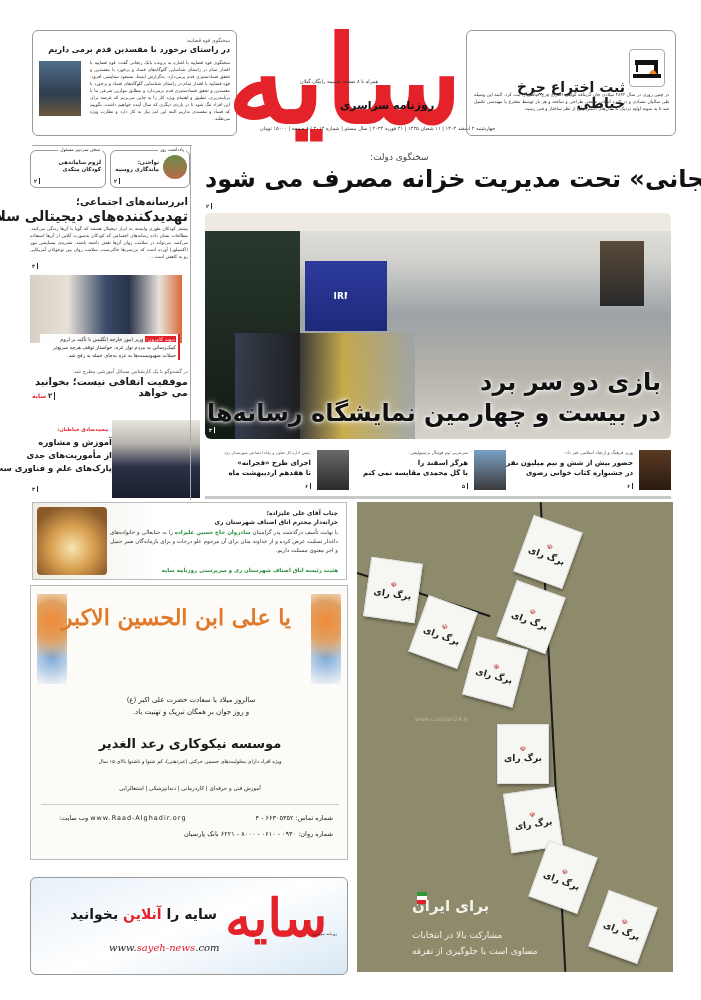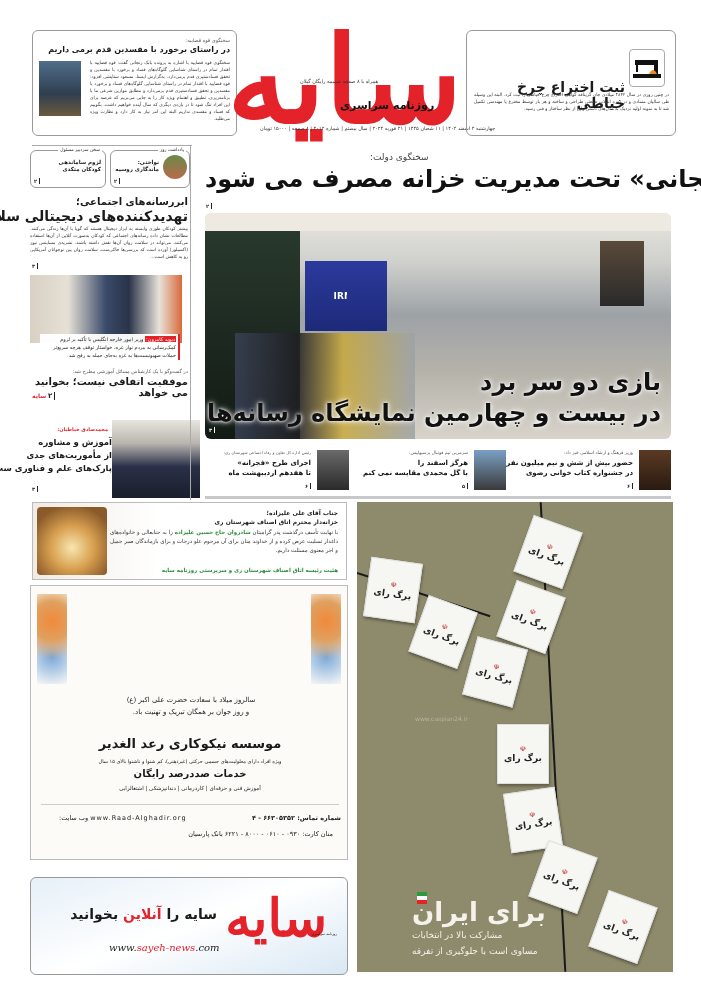--- a/index.html
+++ b/index.html
@@ -182,37 +182,37 @@
     <span>با نهایت تأسف درگذشت پدر گرامیتان</span>
     <span style="color:#2a8a3a;font-weight:bold;">شادروان حاج حسین علیزاده</span>
     <span>را به جنابعالی و خانواده‌های داغدار تسلیت عرض کرده و از خداوند منان برای آن مرحوم علو درجات و برای بازماندگان صبر جمیل و اجر معنوی مسئلت داریم.</span>
   </div>
   <div class="abs" style="right:8px;top:64px;font-size:5.5px;color:#2a8a3a;font-weight:bold;">هئیت رئیسه اتاق اصناف شهرستان ری و سرپرستی روزنامه سایه</div>
 </div>
 
 <div class="abs" id="ad-raad">
   <div class="abs" style="left:6px;top:8px;width:30px;height:90px;background:radial-gradient(circle at 50% 30%,#f08a3a 0%,#e0a060 30%,transparent 60%),radial-gradient(circle at 50% 70%,#7aa8d8 0%,transparent 50%);"></div>
   <div class="abs" style="right:6px;top:8px;width:30px;height:90px;background:radial-gradient(circle at 50% 30%,#f08a3a 0%,#e0a060 30%,transparent 60%),radial-gradient(circle at 50% 70%,#7aa8d8 0%,transparent 50%);"></div>
+  <div class="abs" style="left:60px;top:18px;width:200px;text-align:center;font-size:22px;font-weight:bold;color:#e07a2a;font-family:'DejaVu Serif',serif;white-space:nowrap;">یا علی ابن الحسین الاکبر</div>
   <div class="abs" style="left:60px;top:108px;width:200px;text-align:center;font-size:7px;line-height:12px;">
     <div>سالروز میلاد با سعادت حضرت علی اکبر (ع)</div>
     <div>و روز جوان بر همگان تبریک و تهنیت باد.</div>
   </div>
   <div class="abs" style="left:0;top:150px;width:318px;text-align:center;font-size:13px;font-weight:bold;">موسسه نیکوکاری رعد الغدیر</div>
   <div class="abs" style="left:0;top:172px;width:318px;text-align:center;font-size:5px;">ویژه افراد دارای معلولیت‌های جسمی حرکتی (غیرذهنی)، کم شنوا و ناشنوا بالای ۱۵ سال</div>
-  <div class="abs" style="left:0;top:182px;width:318px;text-align:center;font-size:10px;font-weight:bold;">خدمات صددرصد رایگان</div>
   <div class="abs" style="left:0;top:199px;width:318px;text-align:center;font-size:5.5px;">آموزش فنی و حرفه‌ای | کاردرمانی | دندانپزشکی | اشتغالزایی</div>
   <div class="abs" style="left:10px;top:218px;width:298px;height:1px;background:#ccc;"></div>
-  <div class="abs" style="right:6px;top:228px;font-size:6.5px;white-space:nowrap;font-weight:bold;">
+  <div class="abs" style="right:14px;top:228px;font-size:6.5px;white-space:nowrap;">
     <span>شماره تماس:</span> <span>۶۶۳۰۵۳۵۲ - ۴</span>
   </div>
   <div class="abs" style="left:28px;top:228px;font-size:6.5px;white-space:nowrap;">
     <span style="letter-spacing:1px;direction:ltr;">www.Raad-Alghadir.org</span> <span>وب سایت:</span>
   </div>
   <div class="abs" style="right:14px;top:244px;font-size:6.5px;white-space:nowrap;">
-    <span>منان کارت:</span> <span>۰۹۳۰ - ۰۶۱۰ - ۸۰۰۰ - ۶۲۲۱</span> <span>بانک پارسیان</span>
+    <span>شماره روان:</span> <span>۰۹۳۰ - ۰۶۱۰ - ۸۰۰۰ - ۶۲۲۱</span> <span>بانک پارسیان</span>
   </div>
 </div>
 
 <div class="abs" id="ad-online">
   <div class="abs" style="right:20px;top:10px;font-size:52px;font-weight:bold;color:#e4222a;font-family:'DejaVu Serif',serif;line-height:60px;">سایه</div>
   <div class="abs" style="right:10px;top:54px;font-size:3.5px;">روزنامه سراسری</div>
   <div class="abs" style="right:130px;top:28px;font-size:14px;font-weight:bold;white-space:nowrap;">
     <span>سایه را</span> <span style="color:#e4222a;">آنلاین</span> <span>بخوانید</span>
   </div>
   <div class="abs" style="left:78px;top:64px;font-size:10px;font-style:italic;font-family:'DejaVu Serif',serif;direction:ltr;white-space:nowrap;">
@@ -254,16 +254,16 @@
     </div>
   <div class="ballot" style="left:180px;top:345px;transform:rotate(20deg);">
       <span class="emb">☫</span>
       <span>برگ رای</span>
     </div>
   <div class="ballot" style="left:240px;top:395px;transform:rotate(20deg);">
       <span class="emb">☫</span>
       <span>برگ رای</span>
     </div>
   <div class="abs" style="left:60px;top:390px;width:10px;height:12px;background:linear-gradient(180deg,#2a9a3a 33%,#fff 33% 66%,#e4222a 66%);"></div>
-  <div class="abs" style="left:55px;top:395px;font-size:26px;font-weight:bold;color:#f4f2ea;white-space:nowrap;">برای ایران</div>
+  <div class="abs" style="left:55px;top:395px;font-size:15px;font-weight:bold;color:#f4f2ea;white-space:nowrap;">برای ایران</div>
   <div class="abs" style="left:55px;top:428px;font-size:9px;color:#f4f2ea;white-space:nowrap;">مشارکت بالا در انتخابات</div>
   <div class="abs" style="left:55px;top:444px;font-size:9px;color:#f4f2ea;white-space:nowrap;">مساوی است با جلوگیری از تفرقه</div>
 </div>
 
 </body></html>

